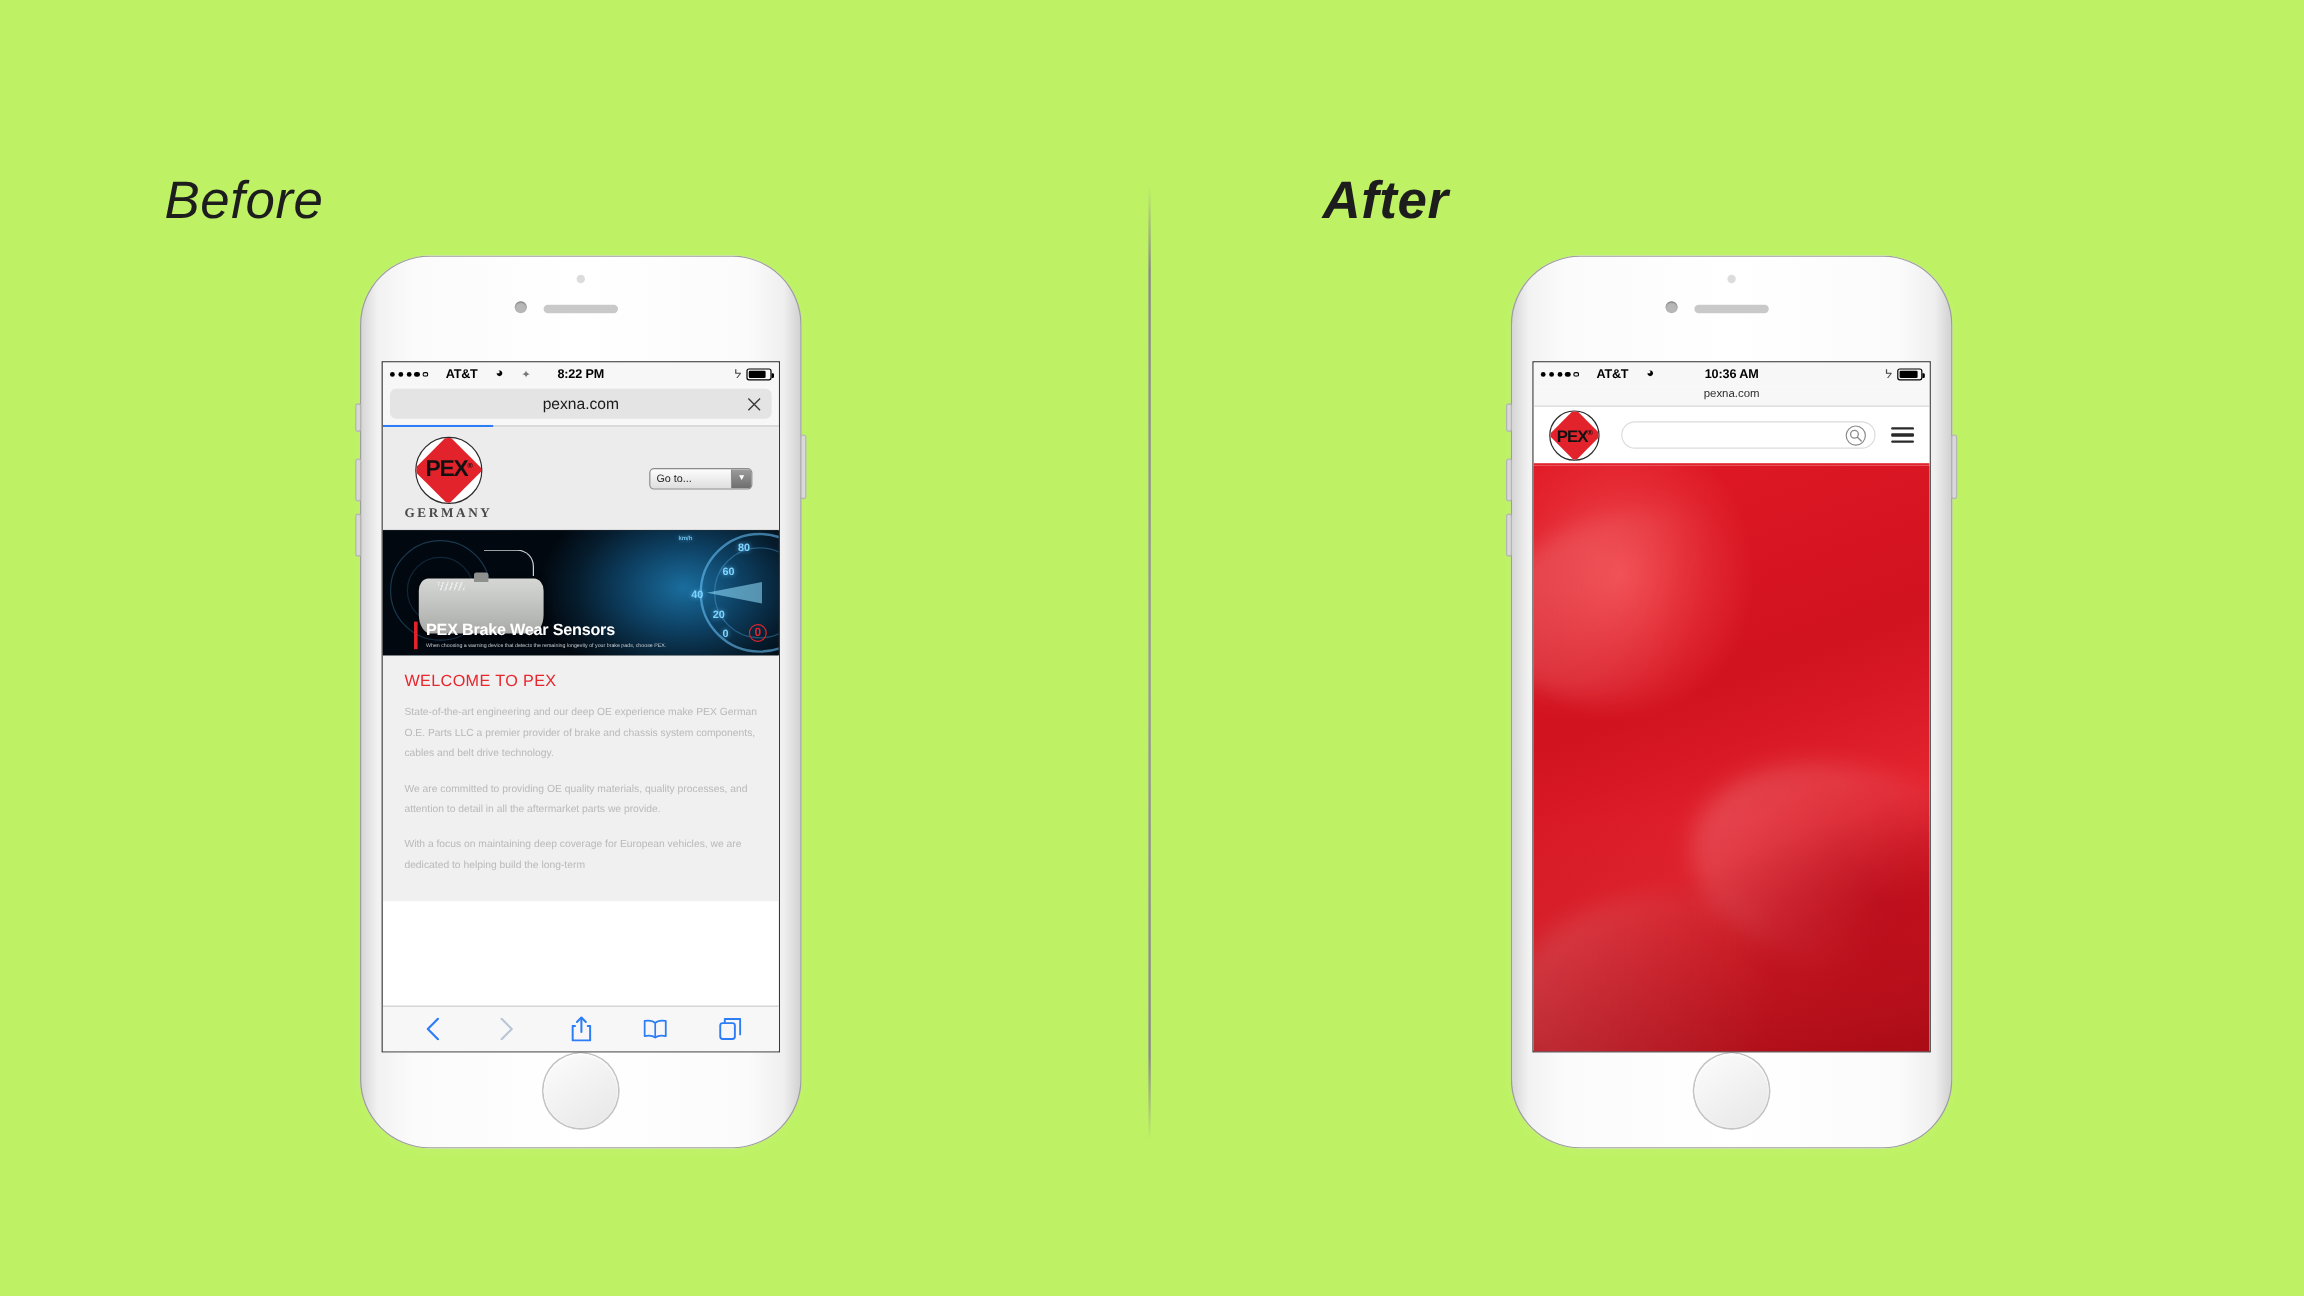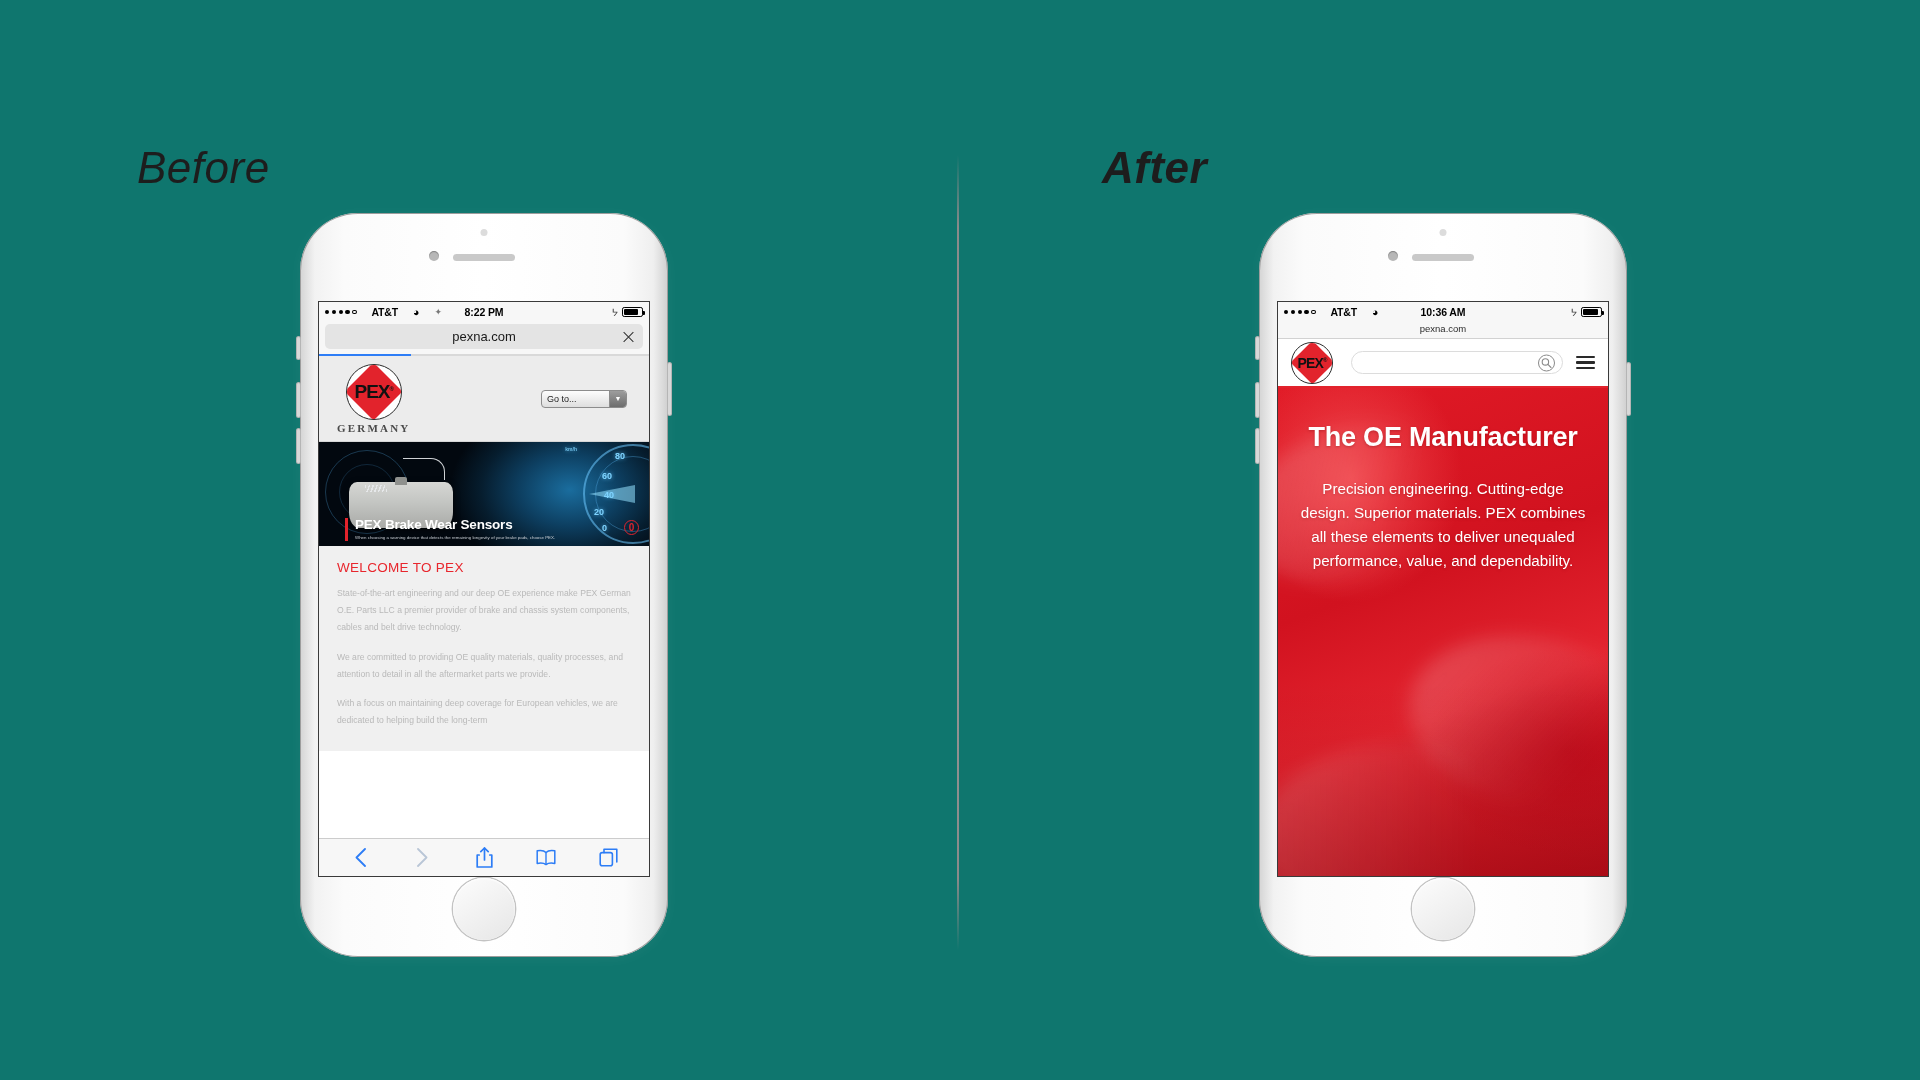--- a/index.html
+++ b/index.html
@@ -2,21 +2,21 @@
 <html><head>
 <meta charset="utf-8">
 <style>
   * { box-sizing: border-box; margin: 0; padding: 0; }
   html, body {
     width: 1920px; height: 1080px;
     background: #000;
     font-family: "Liberation Sans", sans-serif;
     overflow: hidden;
   }
-  .stage { position: relative; width: 1920px; height: 1080px; background: #0f766e; }
+  .stage { position: relative; width: 1920px; height: 1080px; background: #bef264; }
 
   
   .section-label {
     position: absolute;
     font-style: italic;
     font-weight: 300;
     font-size: 44px;
     color: #1d1d1d;
     letter-spacing: 0.5px;
     white-space: nowrap;
@@ -408,21 +408,21 @@
         </div>
 
         <div class="hero-before">
           <div class="gauge left"></div>
           <div class="gauge left2"></div>
           <div class="gauge big"></div>
           <div class="gauge big2"></div>
           <div class="needle"></div>
           <span class="gauge-num" style="right:24px;top:9px">80</span>
           <span class="gauge-num" style="right:37px;top:29px">60</span>
-          <span class="gauge-num" style="right:35px;top:48px">40</span>
+          <span class="gauge-num" style="right:63px;top:48px">40</span>
           <span class="gauge-num" style="right:45px;top:65px">20</span>
           <span class="gauge-num" style="right:42px;top:81px">0</span>
           <span class="gauge-num" style="right:72px;top:4px;font-size:5px;opacity:.85">km/h</span>
 
           <div class="brake-pad">
             <span class="pad-tab"></span>
             <span class="sensor-wire"></span>
           </div>
           <div class="coil"></div>
 
@@ -533,22 +533,18 @@
             <i></i>
         </div>
       </div>
 
       <div class="hero-after">
         <span class="sheen s1"></span>
         <span class="sheen s2"></span>
         <span class="sheen s3"></span>
         <span class="shade"></span>
 
-        <div class="hero-after-content">
-          <h1>The OE Manufacturer</h1>
-          <p>Precision engineering. Cutting-edge design. Superior materials. PEX combines all these elements to deliver unequaled performance, value, and dependability.</p>
-        </div>
 
       </div>
     </div>
   </div>
 
 </div>
 
 </body></html>

